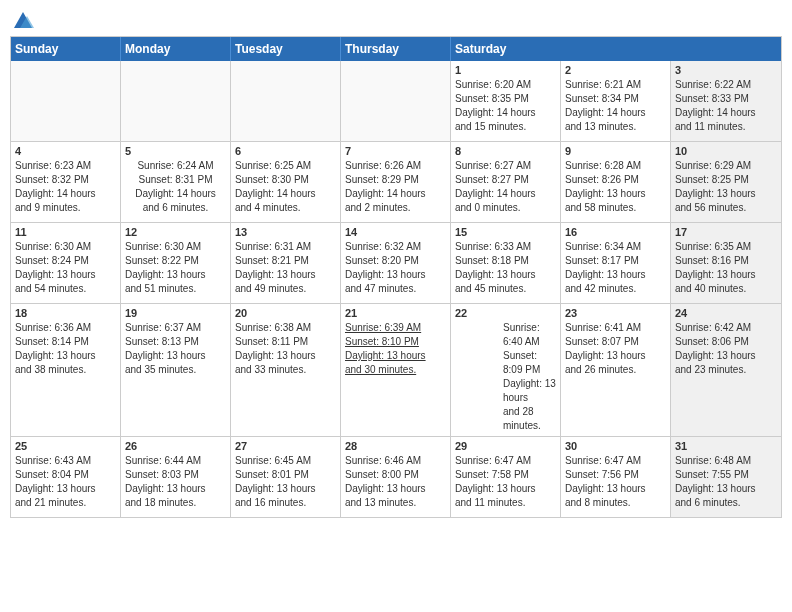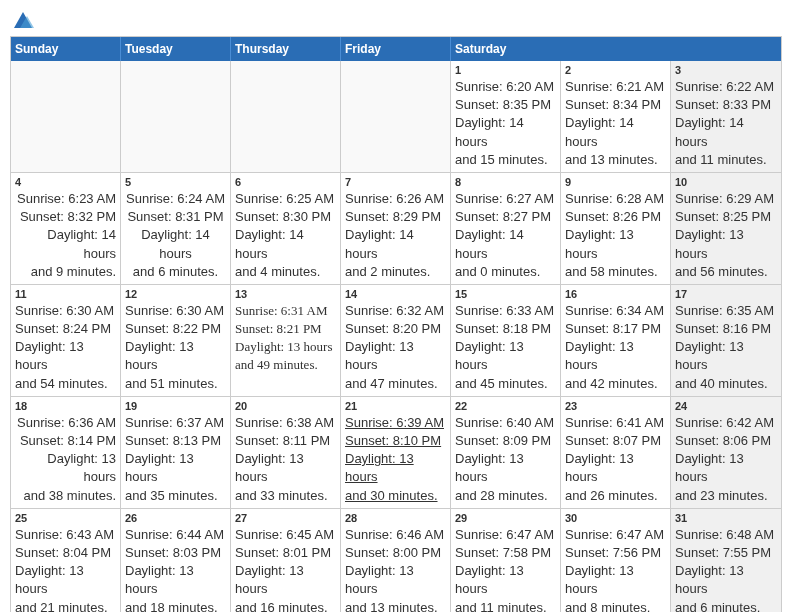--- a/index.html
+++ b/index.html
@@ -85,21 +85,21 @@
     .cal-cell:last-child { border-right: none; }
     .cal-cell.empty { background: #f9f9f9; }
     .cal-cell.shaded { background: #f0f0f0; }
     .day-num {
       font-size: 11px;
       font-weight: bold;
       margin-bottom: 2px;
       display: block;
     }
     .day-info {
-      font-size: 13px;
+      font-size: 10px;
       line-height: 1.4;
       color: #333;
     }
   </style>
 </head>
 <body>
 
 <div class="page">
   <div class="header">
     <div class="logo">
@@ -114,23 +114,23 @@
     </div>
     <div class="title-block">
       <div class="month-title"></div>
       <div class="location-title"></div>
     </div>
   </div>
 
   <div class="calendar">
     <div class="cal-header">
     <div class="cal-header-cell">Sunday</div>
+        <div class="cal-header-cell">Monday</div>
         <div class="cal-header-cell">Tuesday</div>
         <div class="cal-header-cell">Thursday</div>
-        <div class="cal-header-cell">Friday</div>
         <div class="cal-header-cell">Saturday</div>
       </div>
     <div class="cal-body">
     <div class="cal-row">
           <div class="cal-cell empty"></div>
           <div class="cal-cell empty"></div>
           <div class="cal-cell empty"></div>
           <div class="cal-cell empty"></div>
           <div class="cal-cell">
             <span class="day-num">1</span>
@@ -150,21 +150,21 @@
             <span class="day-num">3</span>
             <div class="day-info" style="white-space: pre-line;">Sunrise: 6:22 AM
 Sunset: 8:33 PM
 Daylight: 14 hours
 and 11 minutes.</div>
           </div>
         </div>
         <div class="cal-row">
           <div class="cal-cell">
             <span class="day-num">4</span>
-            <div class="day-info" style="white-space: pre-line; text-align: right;">Sunrise: 6:23 AM
+            <div class="day-info" style="white-space: pre-line;">Sunrise: 6:23 AM
 Sunset: 8:32 PM
 Daylight: 14 hours
 and 9 minutes.</div>
           </div>
           <div class="cal-cell">
             <span class="day-num">5</span>
             <div class="day-info" style="white-space: pre-line; text-align: center;">Sunrise: 6:24 AM
 Sunset: 8:31 PM
 Daylight: 14 hours
 and 6 minutes.</div>
@@ -215,21 +215,21 @@
           </div>
           <div class="cal-cell">
             <span class="day-num">12</span>
             <div class="day-info" style="white-space: pre-line;">Sunrise: 6:30 AM
 Sunset: 8:22 PM
 Daylight: 13 hours
 and 51 minutes.</div>
           </div>
           <div class="cal-cell">
             <span class="day-num">13</span>
-            <div class="day-info" style="white-space: pre-line; font-family: Liberation Serif, serif;">Sunrise: 6:31 AM
+            <div class="day-info" style="white-space: pre-line;">Sunrise: 6:31 AM
 Sunset: 8:21 PM
 Daylight: 13 hours
 and 49 minutes.</div>
           </div>
           <div class="cal-cell">
             <span class="day-num">14</span>
             <div class="day-info" style="white-space: pre-line;">Sunrise: 6:32 AM
 Sunset: 8:20 PM
 Daylight: 13 hours
 and 47 minutes.</div>
@@ -252,21 +252,21 @@
             <span class="day-num">17</span>
             <div class="day-info" style="white-space: pre-line;">Sunrise: 6:35 AM
 Sunset: 8:16 PM
 Daylight: 13 hours
 and 40 minutes.</div>
           </div>
         </div>
         <div class="cal-row">
           <div class="cal-cell">
             <span class="day-num">18</span>
-            <div class="day-info" style="white-space: pre-line; text-align: right;">Sunrise: 6:36 AM
+            <div class="day-info" style="white-space: pre-line;">Sunrise: 6:36 AM
 Sunset: 8:14 PM
 Daylight: 13 hours
 and 38 minutes.</div>
           </div>
           <div class="cal-cell">
             <span class="day-num">19</span>
             <div class="day-info" style="white-space: pre-line;">Sunrise: 6:37 AM
 Sunset: 8:13 PM
 Daylight: 13 hours
 and 35 minutes.</div>
@@ -280,21 +280,21 @@
           </div>
           <div class="cal-cell">
             <span class="day-num">21</span>
             <div class="day-info" style="white-space: pre-line; text-decoration: underline;">Sunrise: 6:39 AM
 Sunset: 8:10 PM
 Daylight: 13 hours
 and 30 minutes.</div>
           </div>
           <div class="cal-cell">
             <span class="day-num">22</span>
-            <div class="day-info" style="white-space: pre-line;">Sunrise: 6:40 AM
+            <div class="day-info" style="white-space: pre-line; margin-left: 48px;">Sunrise: 6:40 AM
 Sunset: 8:09 PM
 Daylight: 13 hours
 and 28 minutes.</div>
           </div>
           <div class="cal-cell">
             <span class="day-num">23</span>
             <div class="day-info" style="white-space: pre-line;">Sunrise: 6:41 AM
 Sunset: 8:07 PM
 Daylight: 13 hours
 and 26 minutes.</div>

